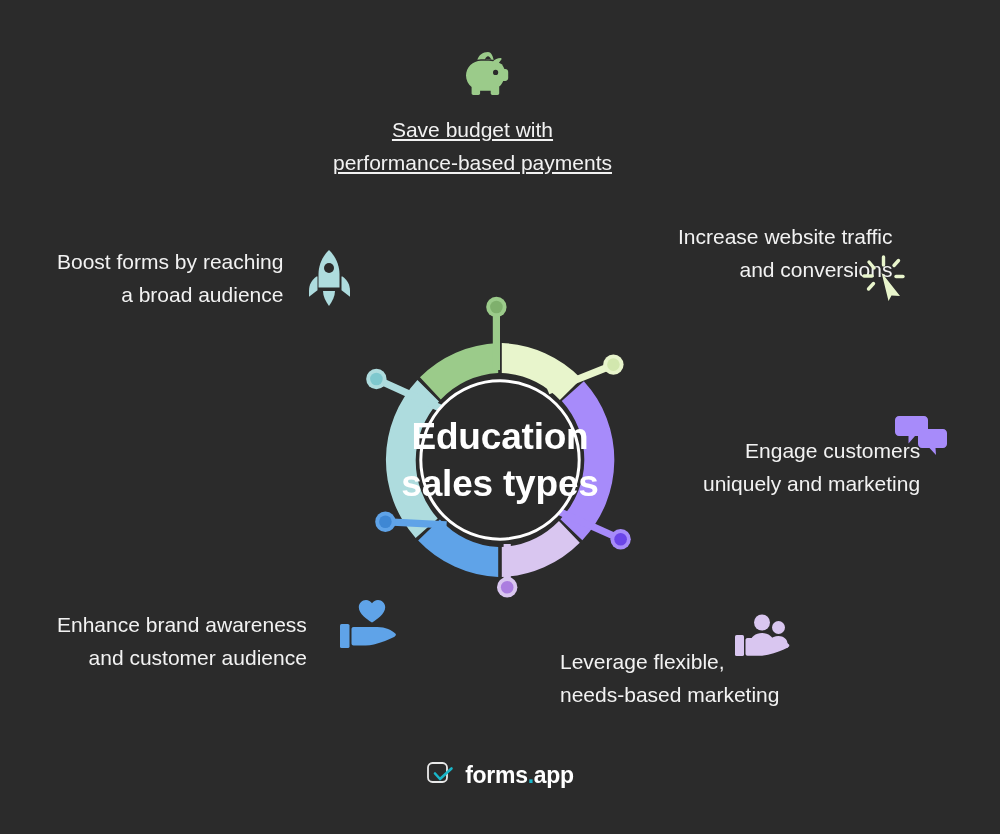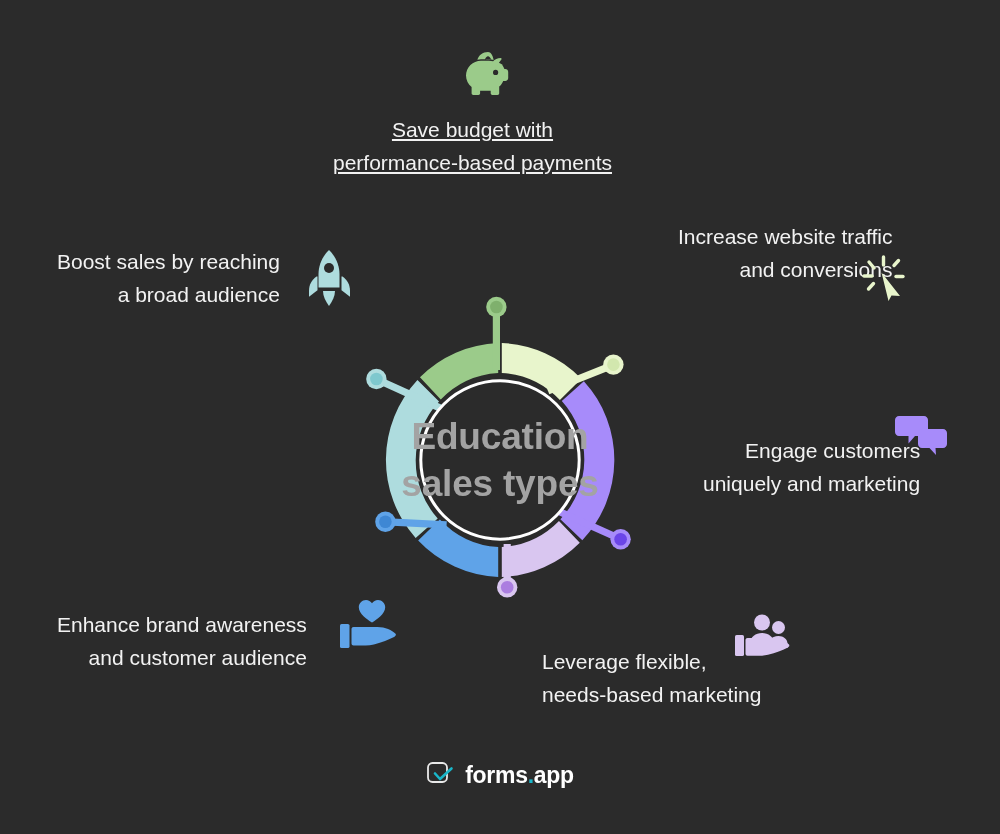--- a/index.html
+++ b/index.html
@@ -37,21 +37,21 @@
     width: 420px;
     height: 420px;
     display: flex;
     flex-direction: column;
     align-items: center;
     justify-content: center;
     gap: 6px;
     pointer-events: none;
   }
   .hub-line {
-    color: #a3a3a3;
+    color: #ffffff;
     font-size: 37px;
     font-weight: bold;
     line-height: 1.12;
     letter-spacing: -0.2px;
     text-align: left;
     white-space: nowrap;
   }
 
   
   .label {
@@ -59,21 +59,21 @@
     color: #f2f2f2;
     font-size: 21px;
     line-height: 1.55;
     white-space: nowrap;
   }
   .label .ln { display: block; }
 
   .lbl-save       { left: 333px; top: 114px; text-align: center; text-decoration: underline; }
   .lbl-traffic    { left: 678px; top: 221px; text-align: right; }
   .lbl-engage     { left: 703px; top: 435px; text-align: right; }
-  .lbl-leverage   { left: 542px; top: 646px; text-align: left; }
+  .lbl-leverage   { left: 560px; top: 646px; text-align: left; }
   .lbl-brand      { left: 57px;  top: 588px; text-align: right; margin-top: 21px; }
   .lbl-boost      { left: 57px;  top: 246px; text-align: right; }
   .lbl-brand .ln, .lbl-boost .ln { text-align: right; }
 
   
   .icon {
     position: absolute;
     display: block;
   }
   .icon svg { display: block; overflow: visible; }
@@ -190,21 +190,21 @@
     <span class="ln">Leverage flexible,</span>
     <span class="ln">needs-based marketing</span>
   </div>
 
   <div class="label lbl-brand">
     <span class="ln">Enhance brand awareness</span>
     <span class="ln">and customer audience</span>
   </div>
 
   <div class="label lbl-boost">
-    <span class="ln">Boost sales by reaching</span>
+    <span class="ln">Boost forms by reaching</span>
     <span class="ln">a broad audience</span>
   </div>
 
   <span class="icon ic-piggy">
     <svg width="54" height="50" viewBox="0 0 54 50">
       <path fill="#9bcb8a" d="M25 2c-5.2 0-9.4 3.3-10.6 7.8 1.1-.4 2.3-.6 3.6-.6h8c1.6 0 3.2.3 4.6.9C29.9 5.3 27.8 2 25 2zm0 4.2c1.3 0 2.4 1.3 3 3.1-1-.2-2-.3-3-.3-1 0-2 .1-2.9.3.5-1.8 1.6-3.1 2.9-3.1z"></path>
       <path fill="#9bcb8a" d="M39.6 14.8c-1.1-.9-2.3-1.6-3.7-2.1l2.5-3.2c.5-.6.1-1.5-.7-1.5-3.3 0-6 1.7-7.6 3.3-1.3-.4-2.7-.6-4.1-.6h-8C9.9 10.7 3 17.4 3 25.6c0 4.6 2.2 8.7 5.6 11.4v6.2c0 .9.8 1.7 1.7 1.7h5.1c1 0 1.7-.8 1.7-1.7v-2.4h10.6v2.4c0 .9.8 1.7 1.7 1.7h5.1c1 0 1.7-.8 1.7-1.7v-6.6c1.8-1.5 3.2-3.5 4-5.7h2.1c1.6 0 2.9-1.3 2.9-2.9v-6.1c0-1.6-1.3-2.9-2.9-2.9h-.9c-.5-1.5-1.2-2.9-2.1-4.1l.3-.1z"></path>
       <circle fill="#2b2b2b" cx="32.6" cy="22.4" r="2.6"></circle>
     </svg>
   </span>

